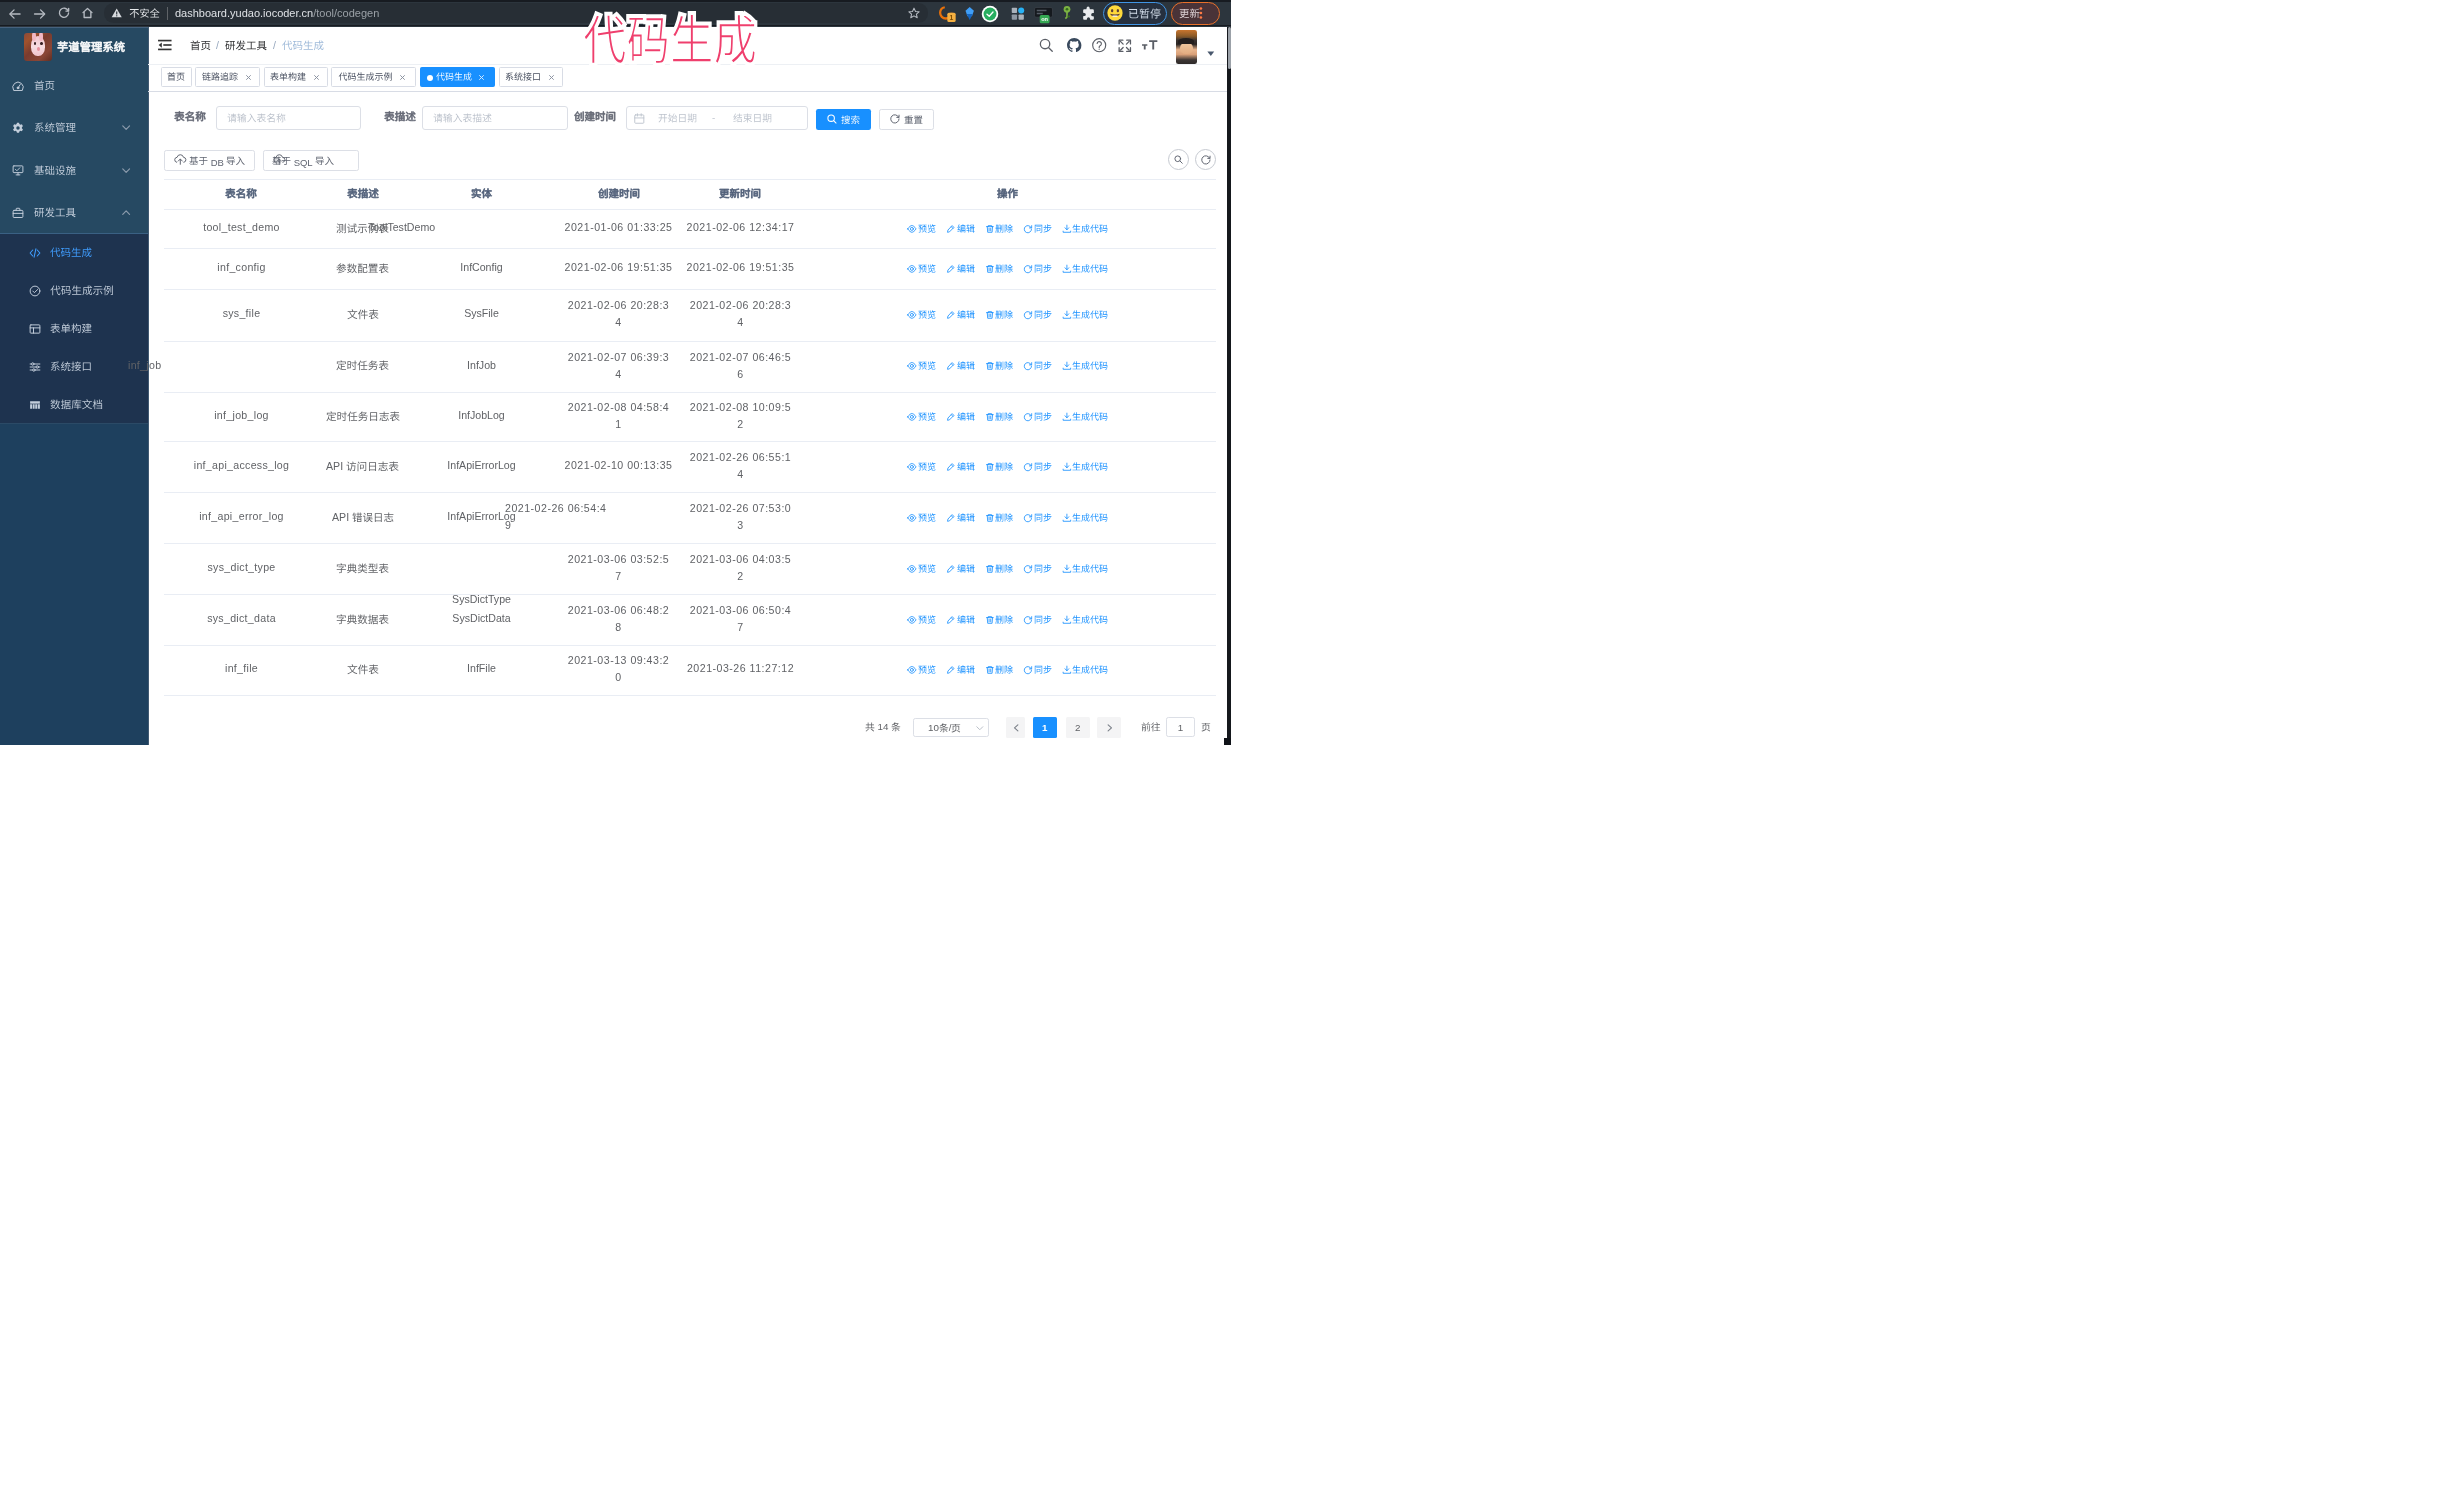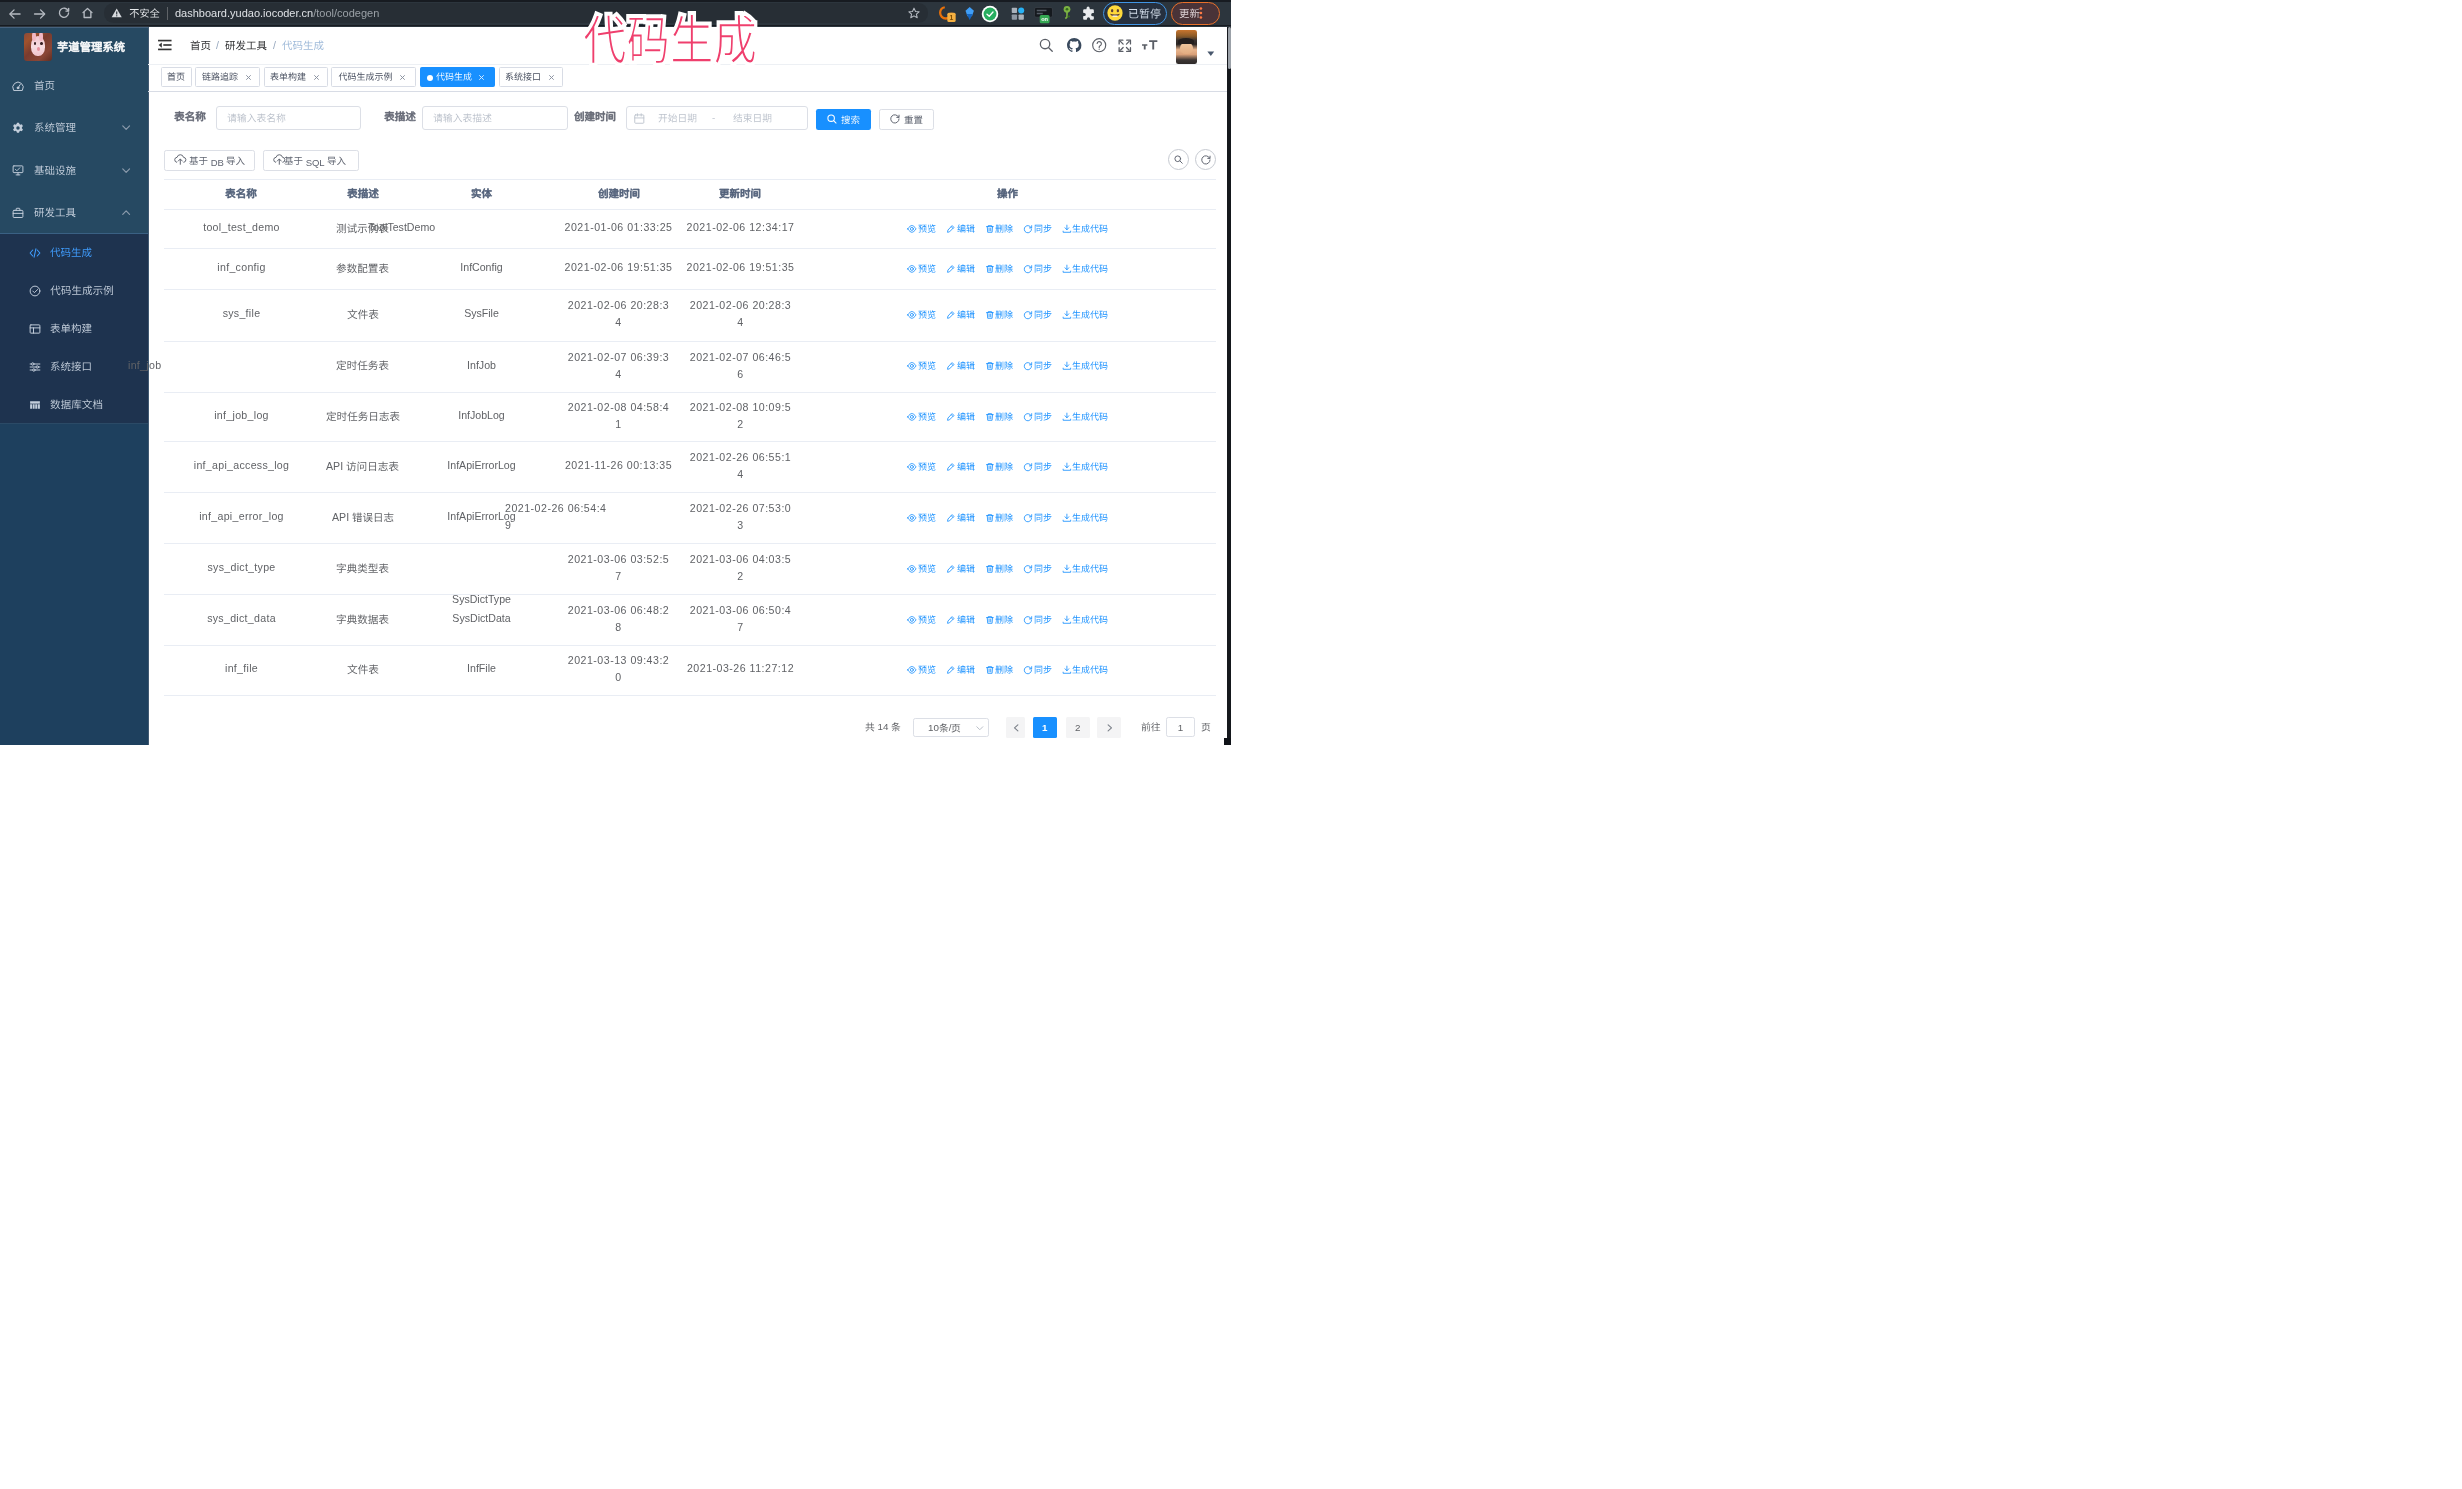--- a/index.html
+++ b/index.html
@@ -583,21 +583,21 @@
       <use href="#g5165" x="1000"></use>
     </svg></div>
 <div class="abs" style="left:263px;top:150px;width:96px;height:21px;background:#fff;border:0.8px solid #dcdfe6;border-radius:2.3px"></div>
 <svg class="abs" style="left:274px;top:156px" width="10.6" height="9.8" viewBox="0 0 14 13">
     <g class="ic" stroke="#5f6470" stroke-width="1.3">
       <path d="M7 11V4.2"></path>
       <path d="M4.2 6.8 7 4l2.8 2.8"></path>
       <path d="M2.2 8.4a3.4 3.4 0 0 1 .6-6.7 4.3 4.3 0 0 1 8.4 0 3.4 3.4 0 0 1 .6 6.7" fill="none"></path>
     </g>
   </svg>
-<div class="abs" style="left:284px;top:156px;line-height:0;white-space:nowrap"><svg style="" width="19" height="9.5" viewBox="0 -880 2000 1000" fill="#5f6470">
+<div class="abs" style="left:272px;top:156px;line-height:0;white-space:nowrap"><svg style="" width="19" height="9.5" viewBox="0 -880 2000 1000" fill="#5f6470">
       <use href="#g57FA" x="0"></use>
       <use href="#g4E8E" x="1000"></use>
     </svg><span style="font:9.5px 'Liberation Sans';color:#5f6470"> SQL </span><svg style="" width="19" height="9.5" viewBox="0 -880 2000 1000" fill="#5f6470">
       <use href="#g5BFC" x="0"></use>
       <use href="#g5165" x="1000"></use>
     </svg></div>
 <div class="abs" style="left:1168px;top:149px;width:21px;height:21px;border-radius:50%;border:0.8px solid #c6cad1;background:#fff"></div>
 <svg class="abs" style="left:1174px;top:155px" width="9" height="9" viewBox="0 0 12 12">
 <g class="ic" stroke="#5f6470" stroke-width="1.3">
       <circle cx="5" cy="5" r="3.8"></circle>
@@ -965,21 +965,21 @@
 <div class="abs" style="left:164px;top:441px;width:1052px;height:0.8px;background:#e9edf4"></div>
 <div class="abs" style="left:128px;top:459px;width:227px;text-align:center;font:10.6px 'Liberation Sans';color:#606266;letter-spacing:0.3px">inf_api_access_log</div>
 <div class="abs" style="left:326px;top:461px;line-height:0;white-space:nowrap"><span style="font:10.6px 'Liberation Sans';color:#606266;vertical-align:top;line-height:11.4px">API </span><svg style="" width="53" height="10.6" viewBox="0 -880 5000 1000" fill="#606266">
       <use href="#g8BBF" x="0"></use>
       <use href="#g95EE" x="1000"></use>
       <use href="#g65E5" x="2000"></use>
       <use href="#g5FD7" x="3000"></use>
       <use href="#g8868" x="4000"></use>
     </svg></div>
 <div class="abs" style="left:368px;top:459px;width:227px;text-align:center;font:10.6px 'Liberation Sans';color:#606266">InfApiErrorLog</div>
-<div class="abs" style="left:505px;top:459px;width:227px;text-align:center;font:10.6px 'Liberation Sans';color:#606266;letter-spacing:0.5px">2021-11-26 00:13:35</div>
+<div class="abs" style="left:505px;top:459px;width:227px;text-align:center;font:10.6px 'Liberation Sans';color:#606266;letter-spacing:0.5px">2021-02-10 00:13:35</div>
 <div class="abs" style="left:627px;top:449px;width:227px;text-align:center;font:10.6px 'Liberation Sans';color:#606266;line-height:17.4px;letter-spacing:0.5px">2021-02-26 06:55:1<br>4</div>
 <svg class="abs" style="left:907px;top:462px" width="9.8" height="9.8" viewBox="0 0 13 13">
     <g class="ic" stroke="#1890ff" stroke-width="1.1">
       <path d="M1 6.5C2.8 3.5 5.2 2 6.5 2s3.7 1.5 5.5 4.5C10.2 9.5 7.8 11 6.5 11S2.8 9.5 1 6.5Z"></path>
       <circle cx="6.5" cy="6.5" r="2"></circle>
     </g>
   </svg>
 <div style="position:absolute;left:918px;top:462px;line-height:0"><svg style="" width="18" height="9" viewBox="0 -880 2000 1000" fill="#1890ff">
       <use href="#g9884" x="0"></use>
       <use href="#g89C8" x="1000"></use>

